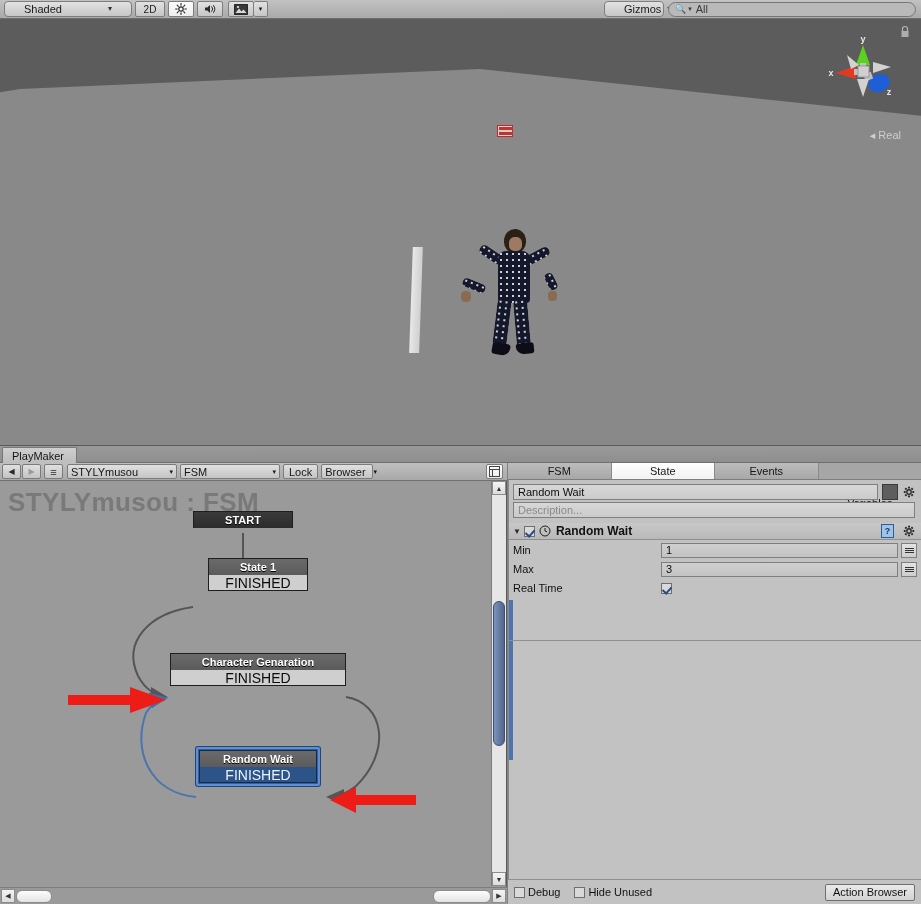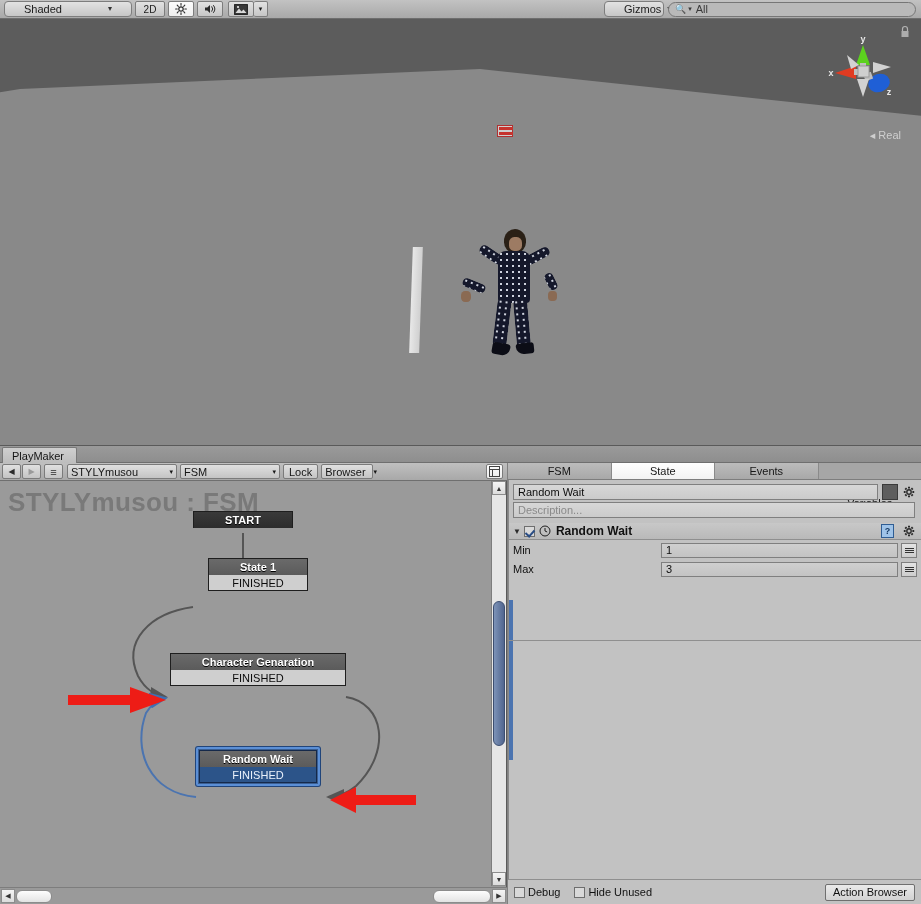--- a/index.html
+++ b/index.html
@@ -182,21 +182,21 @@
   .state-node { position:absolute;text-align:right; }
   .state-node .hdr {
     height:17px; background: linear-gradient(#6a6a6a,#5b5b5b);
     border:1px solid #1e1e1e; border-bottom:none;
     color:#fff; font-weight:bold; font-size:11px;
     display:flex; align-items:center; justify-content:center;
     text-shadow: 0 1px 0 #000;
   }
   .state-node .trans {
     height:16px; background:#cfcfcf; border:1px solid #1e1e1e; border-top:none;
-    color:#0b0b0b; font-size:11px; display:flex; align-items:center; justify-content:center;
+    color:#0b0b0b; font-size:14px; display:flex; align-items:center; justify-content:center;
   }
   .state-node.start .hdr {
     background: linear-gradient(#3a3a3a,#2c2c2c);
   }
   .state-node.selected {
     border:2px solid #5b8fd6; border-radius:2px; padding:1px; background:#3a5e91;
     box-shadow: 0 0 0 1px #21457a;
   }
   .state-node.selected .trans { background:#2c5489; color:#eaf1fb; border-color:#15294a; }
   .state-node.selected .hdr { background: linear-gradient(#6a6a6a,#5b5b5b); border-color:#15294a; }
@@ -647,20 +647,24 @@
             <span>3</span>
           </span>
           <span class="eq-btn">
               <i></i>
               <i></i>
               <i></i>
             </span>
         </div>
 
 
+        <div class="param-row">
+          <span class="param-label">Real Time</span>
+          <span class="cb checked"></span>
+        </div>
       </div>
 
       <div class="panel-divider"></div>
     </div>
 
     <div class="pm-footer">
       <label class="foot-cb">
         <span class="cb"></span>
         <span>Debug</span>
       </label>

